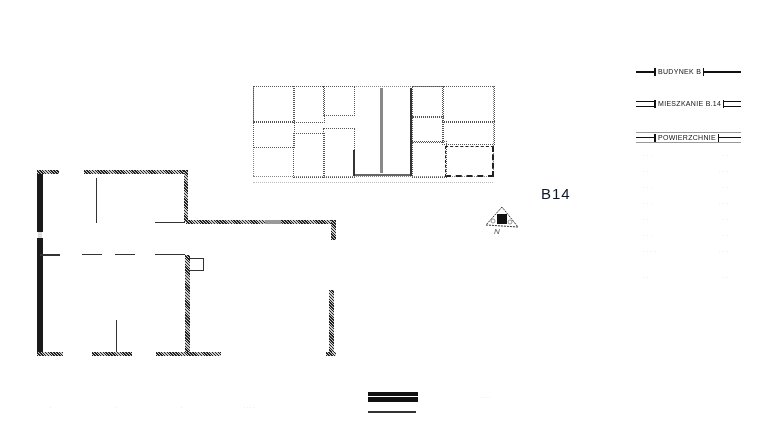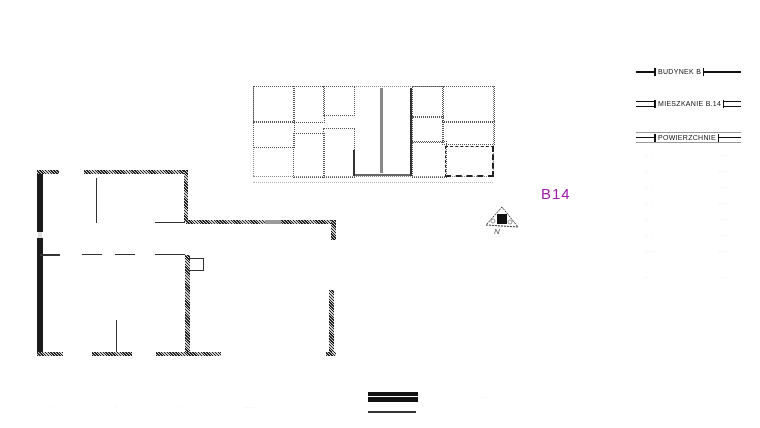--- a/index.html
+++ b/index.html
@@ -13,21 +13,21 @@
     .faint { position: absolute; background: #9a9a9a; }
     .dots { position: absolute; border-top: 1px dotted #888; }
     .vdots { position: absolute; border-left: 1px dotted #888; }
     .label-strip { position: absolute; height: 9px; display: flex; align-items: center; }
     .label-strip .bar { height: 2px; background: #111; }
     .label-strip .txt { font-size: 7px; letter-spacing: 0.3px; padding: 0 2px;
       border-left: 2px solid #111; border-right: 1px solid #111; line-height: 8px;
       background: #fff; color: #111; white-space: nowrap; }
     .area-row { position: absolute; left: 0; width: 85px; height: 10px; font-size: 6px;
       color: #c8c8c8; display: flex; justify-content: space-between; }
-    .unit-label { position: absolute; font-size: 15px; color: #a21caf; font-weight: 300; letter-spacing: 1px; }
+    .unit-label { position: absolute; font-size: 15px; color: #0f172a; font-weight: 300; letter-spacing: 1px; }
     .north-n { position: absolute; font-size: 8px; color: #555; font-style: italic; }
     .foot-text { position: absolute; font-size: 5px; color: #c0c0c0; }
     .thumb-room { position: absolute; border: 1px dotted #555; }
   </style>
 </head>
 <body>
 
 <div class="abs" style="left:245px;top:78px;width:255px;height:110px;">
 
   <div class="dots" style="left:8px;top:8px;width:240px;"></div>

